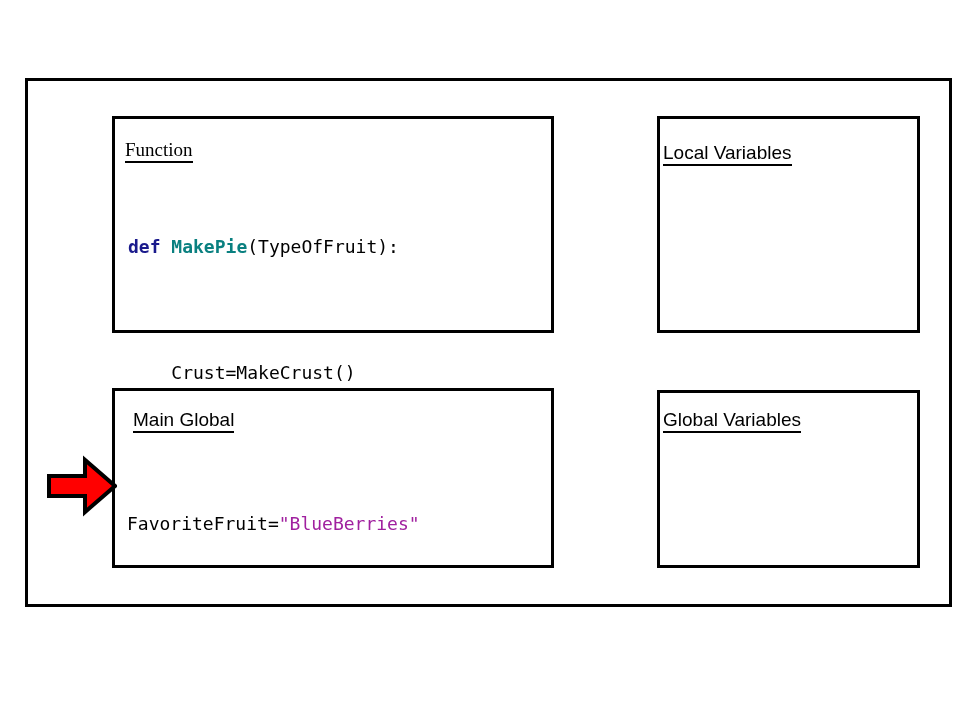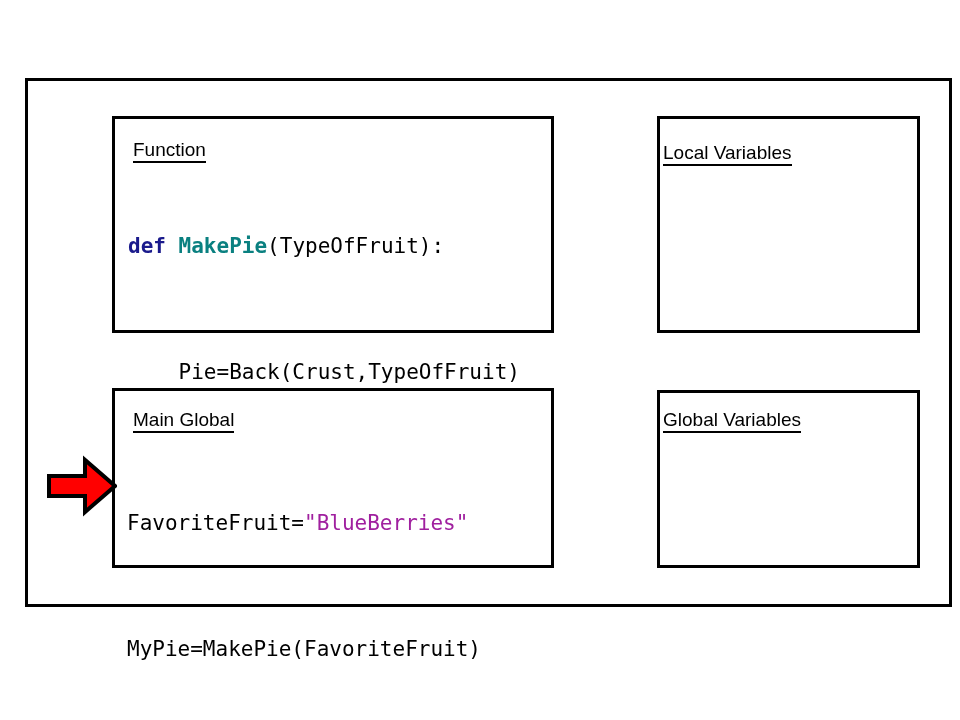--- a/index.html
+++ b/index.html
@@ -66,30 +66,30 @@
     font-family: "Liberation Sans", sans-serif;
     font-size: 19px;
     font-weight: 400;
     color: #000000;
     white-space: nowrap;
     line-height: 1.05;
     border-bottom: 2px solid #000000;
     padding-bottom: 1px;
     background: #ffffff;
   }
-  #function-title      { left: 133px; top: 140px; }
+  #function-title      { left: 125px; top: 140px; font-family: Liberation Serif, serif; }
   #main-script-title   { left: 133px; top: 410px; }
   #local-vars-title    { left: 663px; top: 122px; margin-top: 21px; }
   #global-vars-title   { left: 663px; top: 410px; }
 
   
   .code-block {
     position: absolute;
     font-family: "DejaVu Sans Mono", "Liberation Mono", monospace;
-    font-size: 21px;
+    font-size: 18px;
     line-height: 21px;
     color: #000000;
     white-space: pre;
   }
   #function-code   { left: 128px; top: 194px; }
   #main-script-code{ left: 127px; top: 471px; }
 
   .code-line { white-space: pre; }
   .tok-kw     { color: #1a1a8c; font-weight: bold; }
   .tok-fn     { color: #0a8080; font-weight: bold; }
@@ -109,30 +109,30 @@
 </head>
 <body>
 
 <div id="outer-frame"></div>
 
 <div class="panel" id="function-panel"></div>
 <div class="panel-title" id="function-title">Function</div>
 <div class="code-block" id="function-code">
   <div class="code-line"><span class="tok-kw">def </span><span class="tok-fn">MakePie</span><span class="tok-plain">(TypeOfFruit):</span></div>
   <div class="code-gap"></div>
+  <div class="code-line"><span class="tok-plain">    Crust=MakeCrust()</span></div>
   <div class="code-line"><span class="tok-plain">    Pie=Back(Crust,TypeOfFruit)</span></div>
   <div class="code-line"><span class="tok-plain">    </span><span class="tok-kw">return</span><span class="tok-plain">(Pie)</span></div>
 </div>
 
 <div class="panel" id="main-script-panel"></div>
 <div class="panel-title" id="main-script-title">Main Global</div>
 <div class="code-block" id="main-script-code">
   <div class="code-line"><span class="tok-plain">FavoriteFruit=</span><span class="tok-str">"BlueBerries"</span></div>
   <div class="code-gap"></div>
-  <div class="code-line"><span class="tok-plain">MyPie=MakePie(FavoriteFruit)</span></div>
 </div>
 
 <div class="panel" id="local-vars-panel"></div>
 <div class="panel-title" id="local-vars-title">Local Variables</div>
 
 <div class="panel" id="global-vars-panel"></div>
 <div class="panel-title" id="global-vars-title">Global Variables</div>
 
 <svg id="execution-arrow" viewBox="0 0 70 62">
   <polygon points="2,21 38,21 38,5 68,31 38,57 38,41 2,41" fill="#ff0000" stroke="#000000" stroke-width="4" stroke-linejoin="miter"></polygon>

